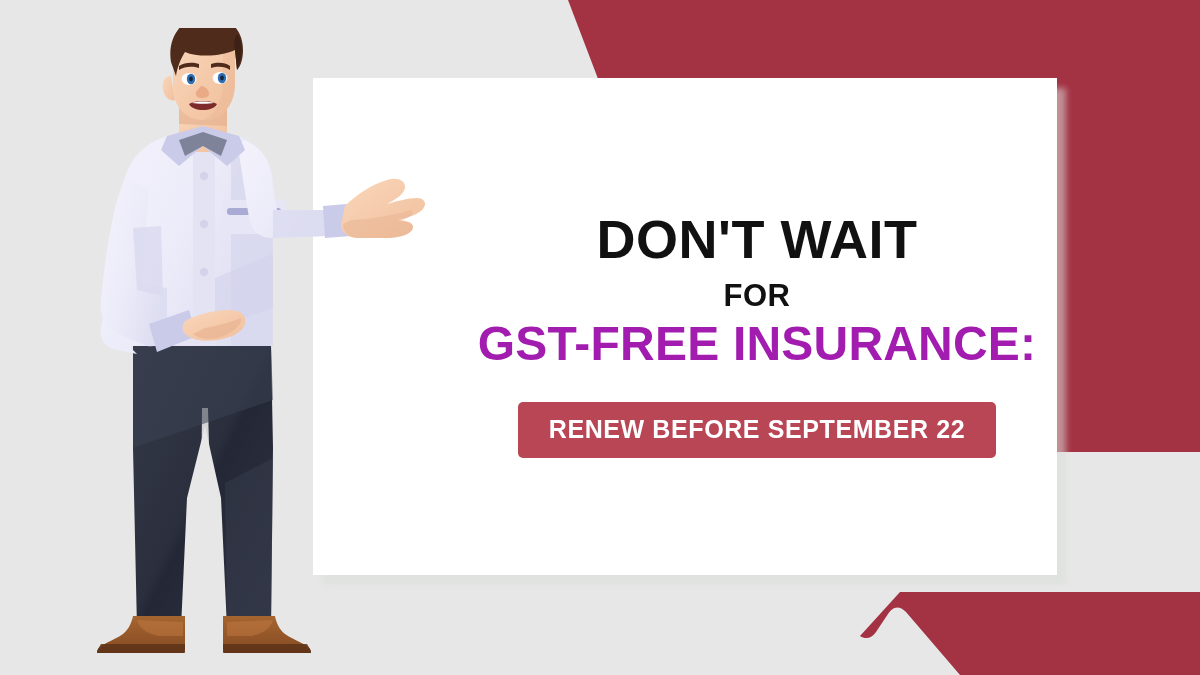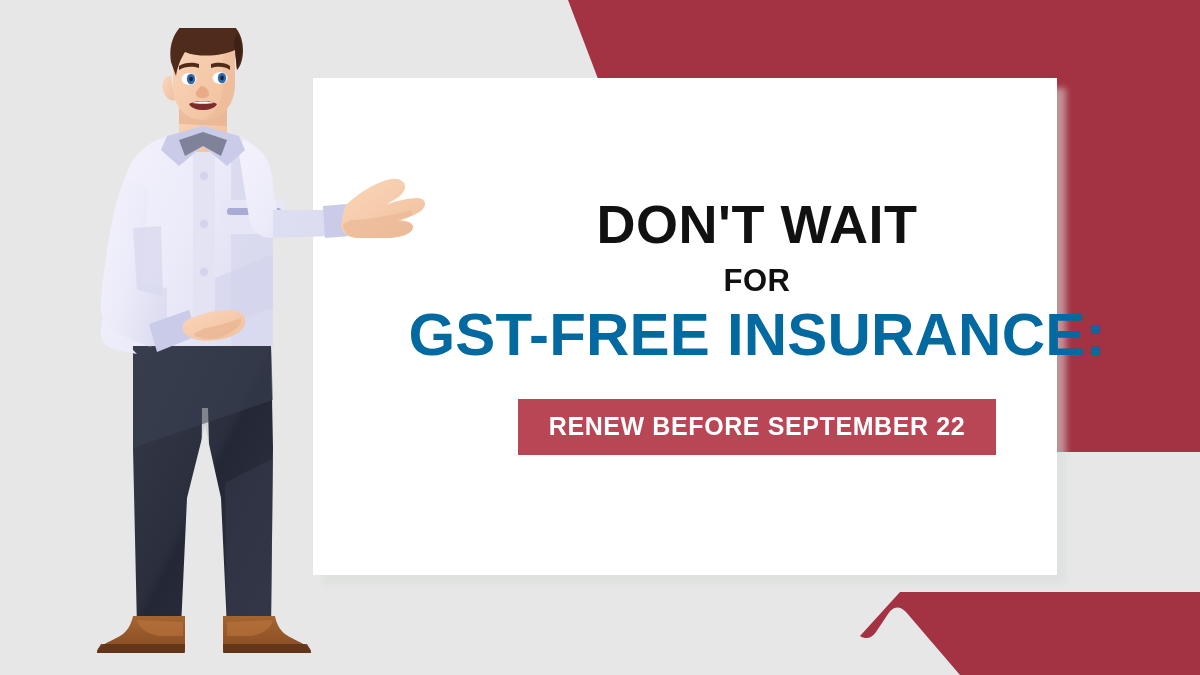--- a/index.html
+++ b/index.html
@@ -45,21 +45,21 @@
     top: 78px;
     width: 744px;
     height: 497px;
     background: #ffffff;
   }
 
   
   #text-block {
     position: absolute;
     left: 313px;
-    top: 77px;
+    top: 86px;
     width: 888px;
     height: 497px;
     display: flex;
     flex-direction: column;
     align-items: center;
     justify-content: center;
   }
   .line-1 {
     font-size: 54px;
     font-weight: 700;
@@ -71,37 +71,37 @@
   .line-2 {
     font-size: 31px;
     font-weight: 700;
     letter-spacing: .5px;
     color: #111111;
     line-height: 1.25;
     margin-top: 10px;
     white-space: nowrap;
   }
   .line-3 {
-    font-size: 60px;
+    font-size: 48px;
     font-weight: 700;
     letter-spacing: .2px;
-    color: #0369a1;
+    color: #a21caf;
     line-height: 1.08;
     margin-top: 2px;
     white-space: nowrap;
   }
   #cta-badge {
     margin-top: 32px;
     background: #b84655;
     color: #ffffff;
     font-size: 25px;
     font-weight: 700;
     letter-spacing: .6px;
     padding: 13px 31px 14px 31px;
-    border-radius: 0;
+    border-radius: 5px;
     white-space: nowrap;
   }
 
   
   #person {
     position: absolute;
     left: 75px;
     top: 28px;
     width: 360px;
     height: 625px;

